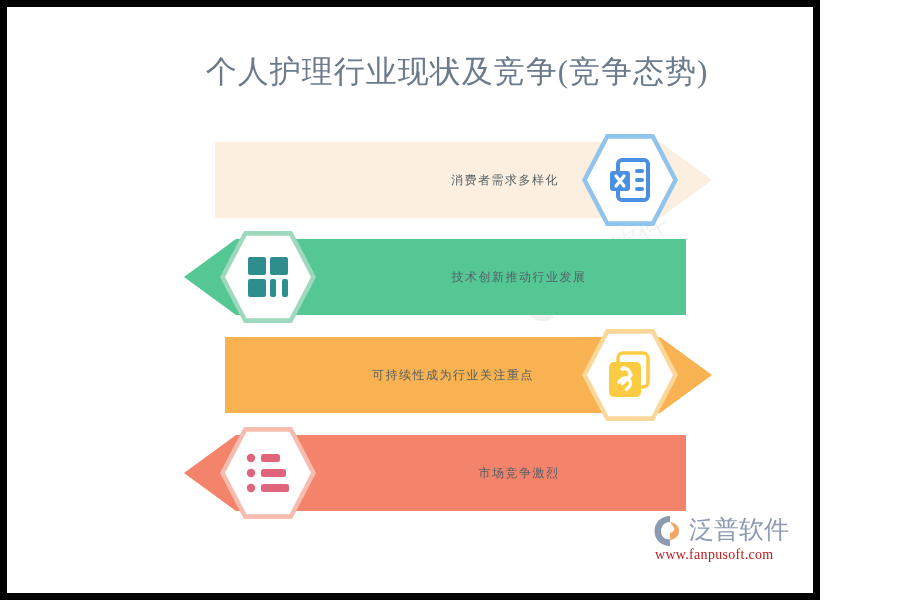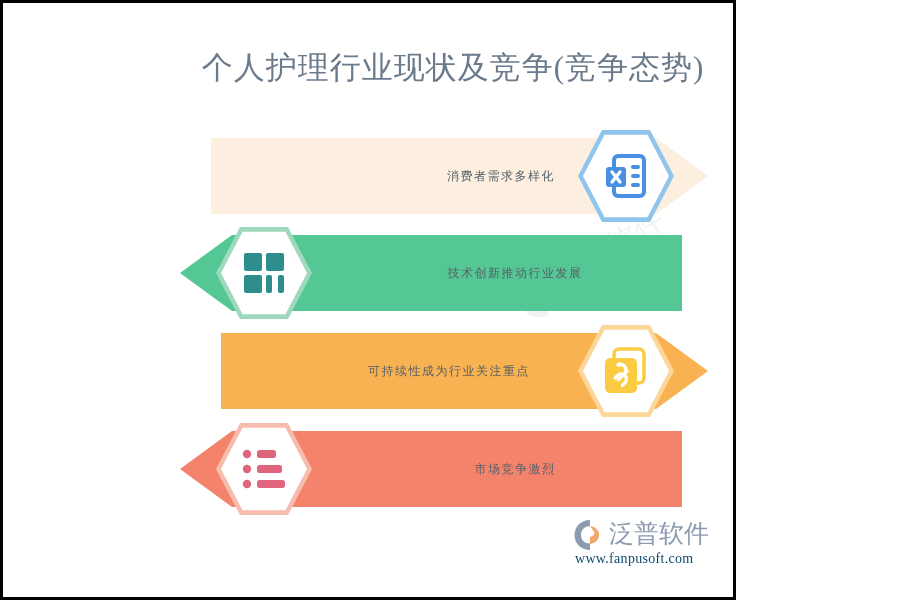--- a/index.html
+++ b/index.html
@@ -11,24 +11,24 @@
   }
 
   body {
     font-family: "Liberation Serif", "DejaVu Serif", serif;
     background: #ffffff;
     position: relative;
   }
 
   #canvas {
     position: relative;
-    width: 736px;
+    width: 820px;
     height: 600px;
     background: #ffffff;
-    border: 3px solid #000000;
+    border: 7px solid #000000;
     overflow: hidden;
   }
 
   
   #page-title {
     position: absolute;
     left: 0;
     top: 44px;
     width: 900px;
     text-align: center;
@@ -175,21 +175,21 @@
     color: #8c9bb0;
     font-family: "Liberation Serif", "DejaVu Serif", serif;
     white-space: nowrap;
     letter-spacing: 0px;
   }
   #brand .brand-url {
     position: absolute;
     left: 2px; top: 34px;
     font-size: 14px;
     letter-spacing: 0.3px;
-    color: #0c4a6e;
+    color: #b91c1c;
     font-family: "Liberation Serif", "DejaVu Serif", serif;
     white-space: nowrap;
   }
 </style>
 </head>
 <body>
 
 <div id="canvas">
 
   <div id="page-title">个人护理行业现状及竞争(竞争态势)</div>

